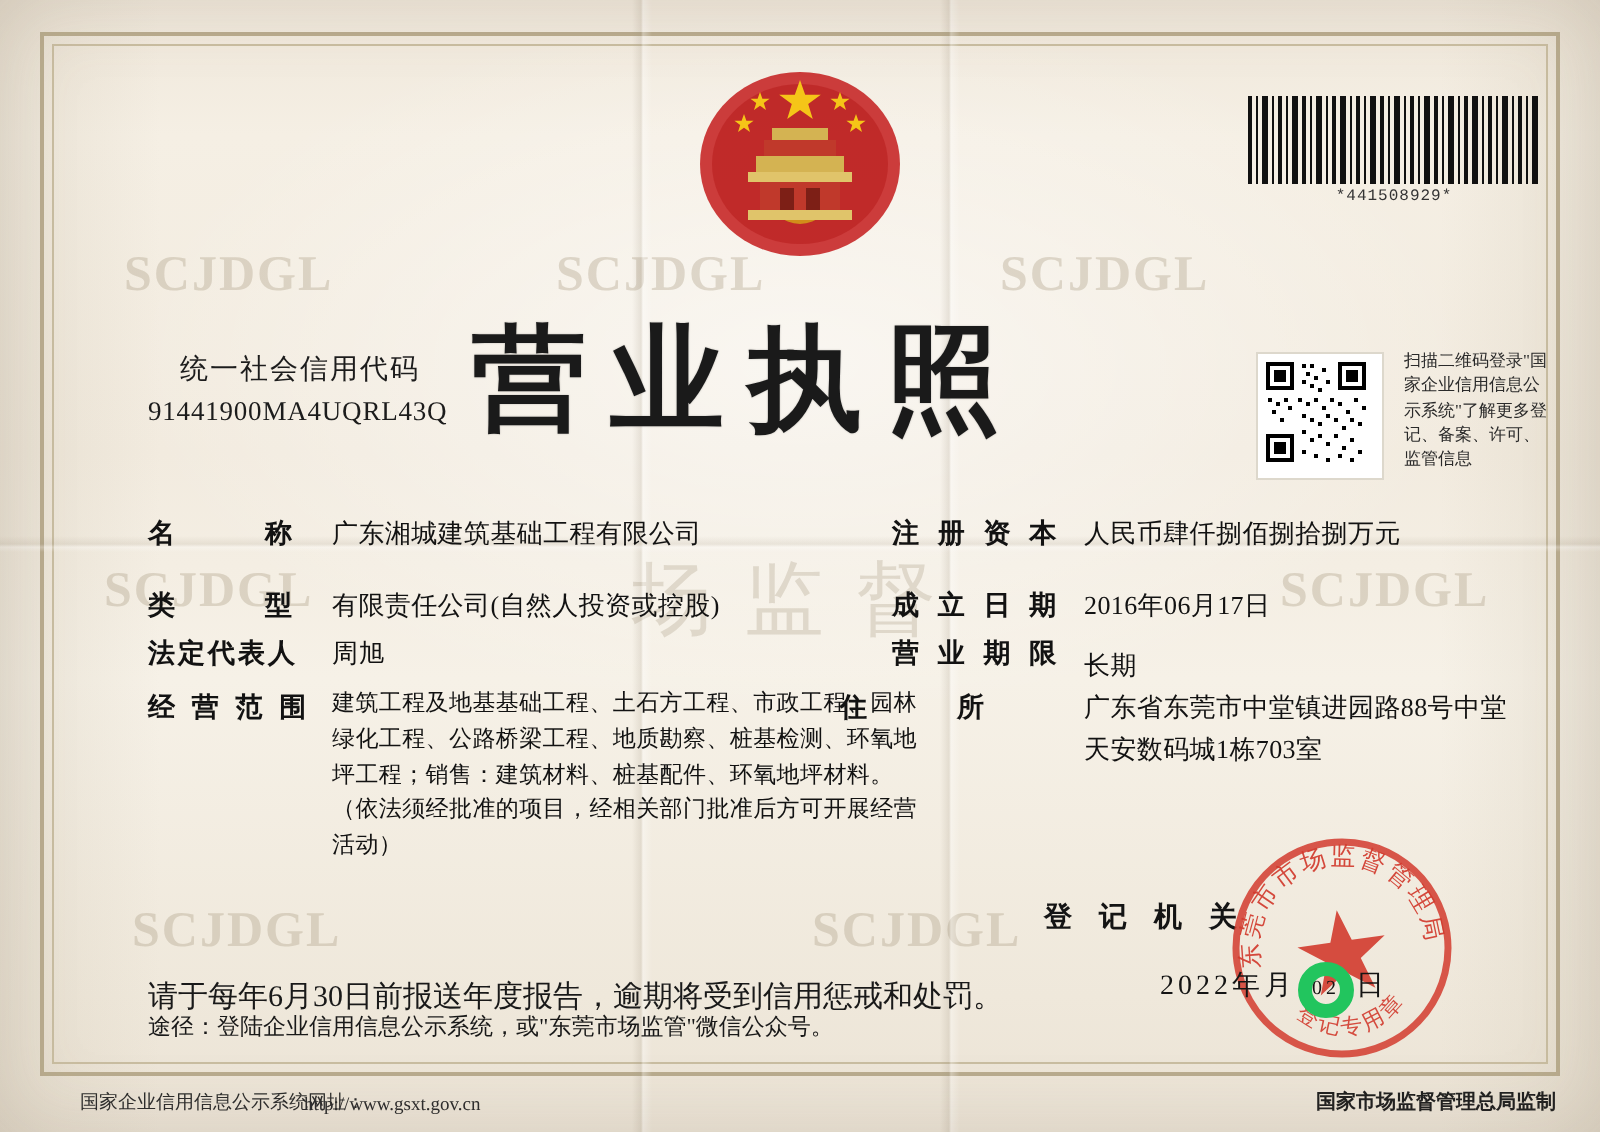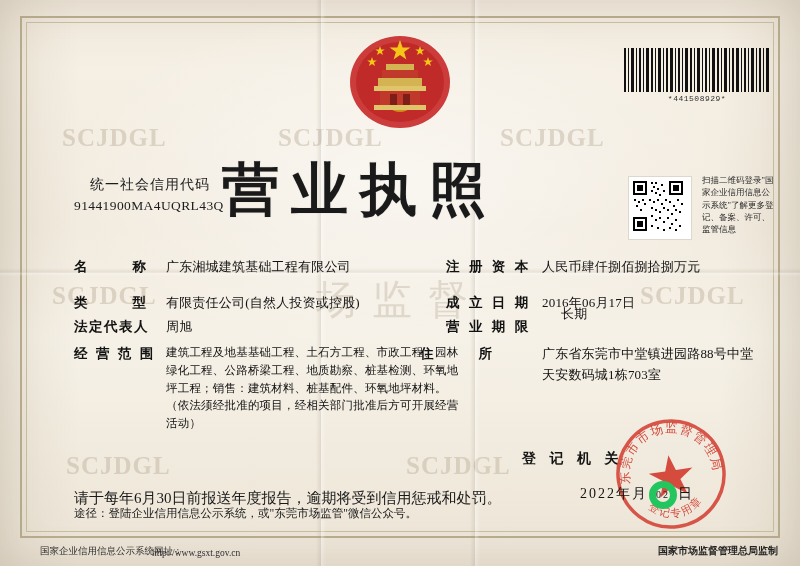--- a/index.html
+++ b/index.html
@@ -113,21 +113,21 @@
     text-align: center;
     font-family: "Liberation Mono", monospace;
     font-size: 8px;
     color: #333;
     letter-spacing: 0.5px;
   }
 
   
   .title {
     position: absolute;
-    left: 222px;
+    left: 236px;
     top: 152px;
     font-family: "Liberation Serif", serif;
     font-size: 57px;
     font-weight: bold;
     letter-spacing: 12px;
     color: #1a1a1a;
     text-shadow: 0 0 1px rgba(0,0,0,0.25);
   }
 
   
@@ -462,21 +462,21 @@
   <div class="field-label" style="left:74px; top:345px; letter-spacing:2.5px;">经 营 范 围</div>
   <div class="field-value multiline" style="left:166px; top:344px; width:300px;">建筑工程及地基基础工程、土石方工程、市政工程、园林绿化工程、公路桥梁工程、地质勘察、桩基检测、环氧地坪工程；销售：建筑材料、桩基配件、环氧地坪材料。（依法须经批准的项目，经相关部门批准后方可开展经营活动）</div>
 
   <div class="field-label" style="left:446px; top:258px; letter-spacing:3px;">注 册 资 本</div>
   <div class="field-value" style="left:542px; top:258px;">人民币肆仟捌佰捌拾捌万元</div>
 
   <div class="field-label" style="left:446px; top:294px; letter-spacing:3px;">成 立 日 期</div>
   <div class="field-value" style="left:542px; top:294px;">2016年06月17日</div>
 
   <div class="field-label" style="left:446px; top:318px; letter-spacing:3px;">营 业 期 限</div>
-  <div class="field-value" style="left:542px; top:305px;margin-left:19px;">长期</div>
+  <div class="field-value" style="left:542px; top:324px;">长期</div>
 
   <div class="field-label" style="left:420px; top:345px;">住　　所</div>
   <div class="field-value" style="left:542px; top:344px; width:218px; line-height:1.6;">广东省东莞市中堂镇进园路88号中堂天安数码城1栋703室</div>
 
   <div class="reg-label">登 记 机 关</div>
 
   <div class="seal">
     <svg viewBox="0 0 118 118" width="118" height="118">
       <g transform="rotate(-8 59 59)">
         <circle cx="59" cy="59" r="53" fill="none" stroke="#d23b2e" stroke-width="3.5" opacity="0.85"></circle>

